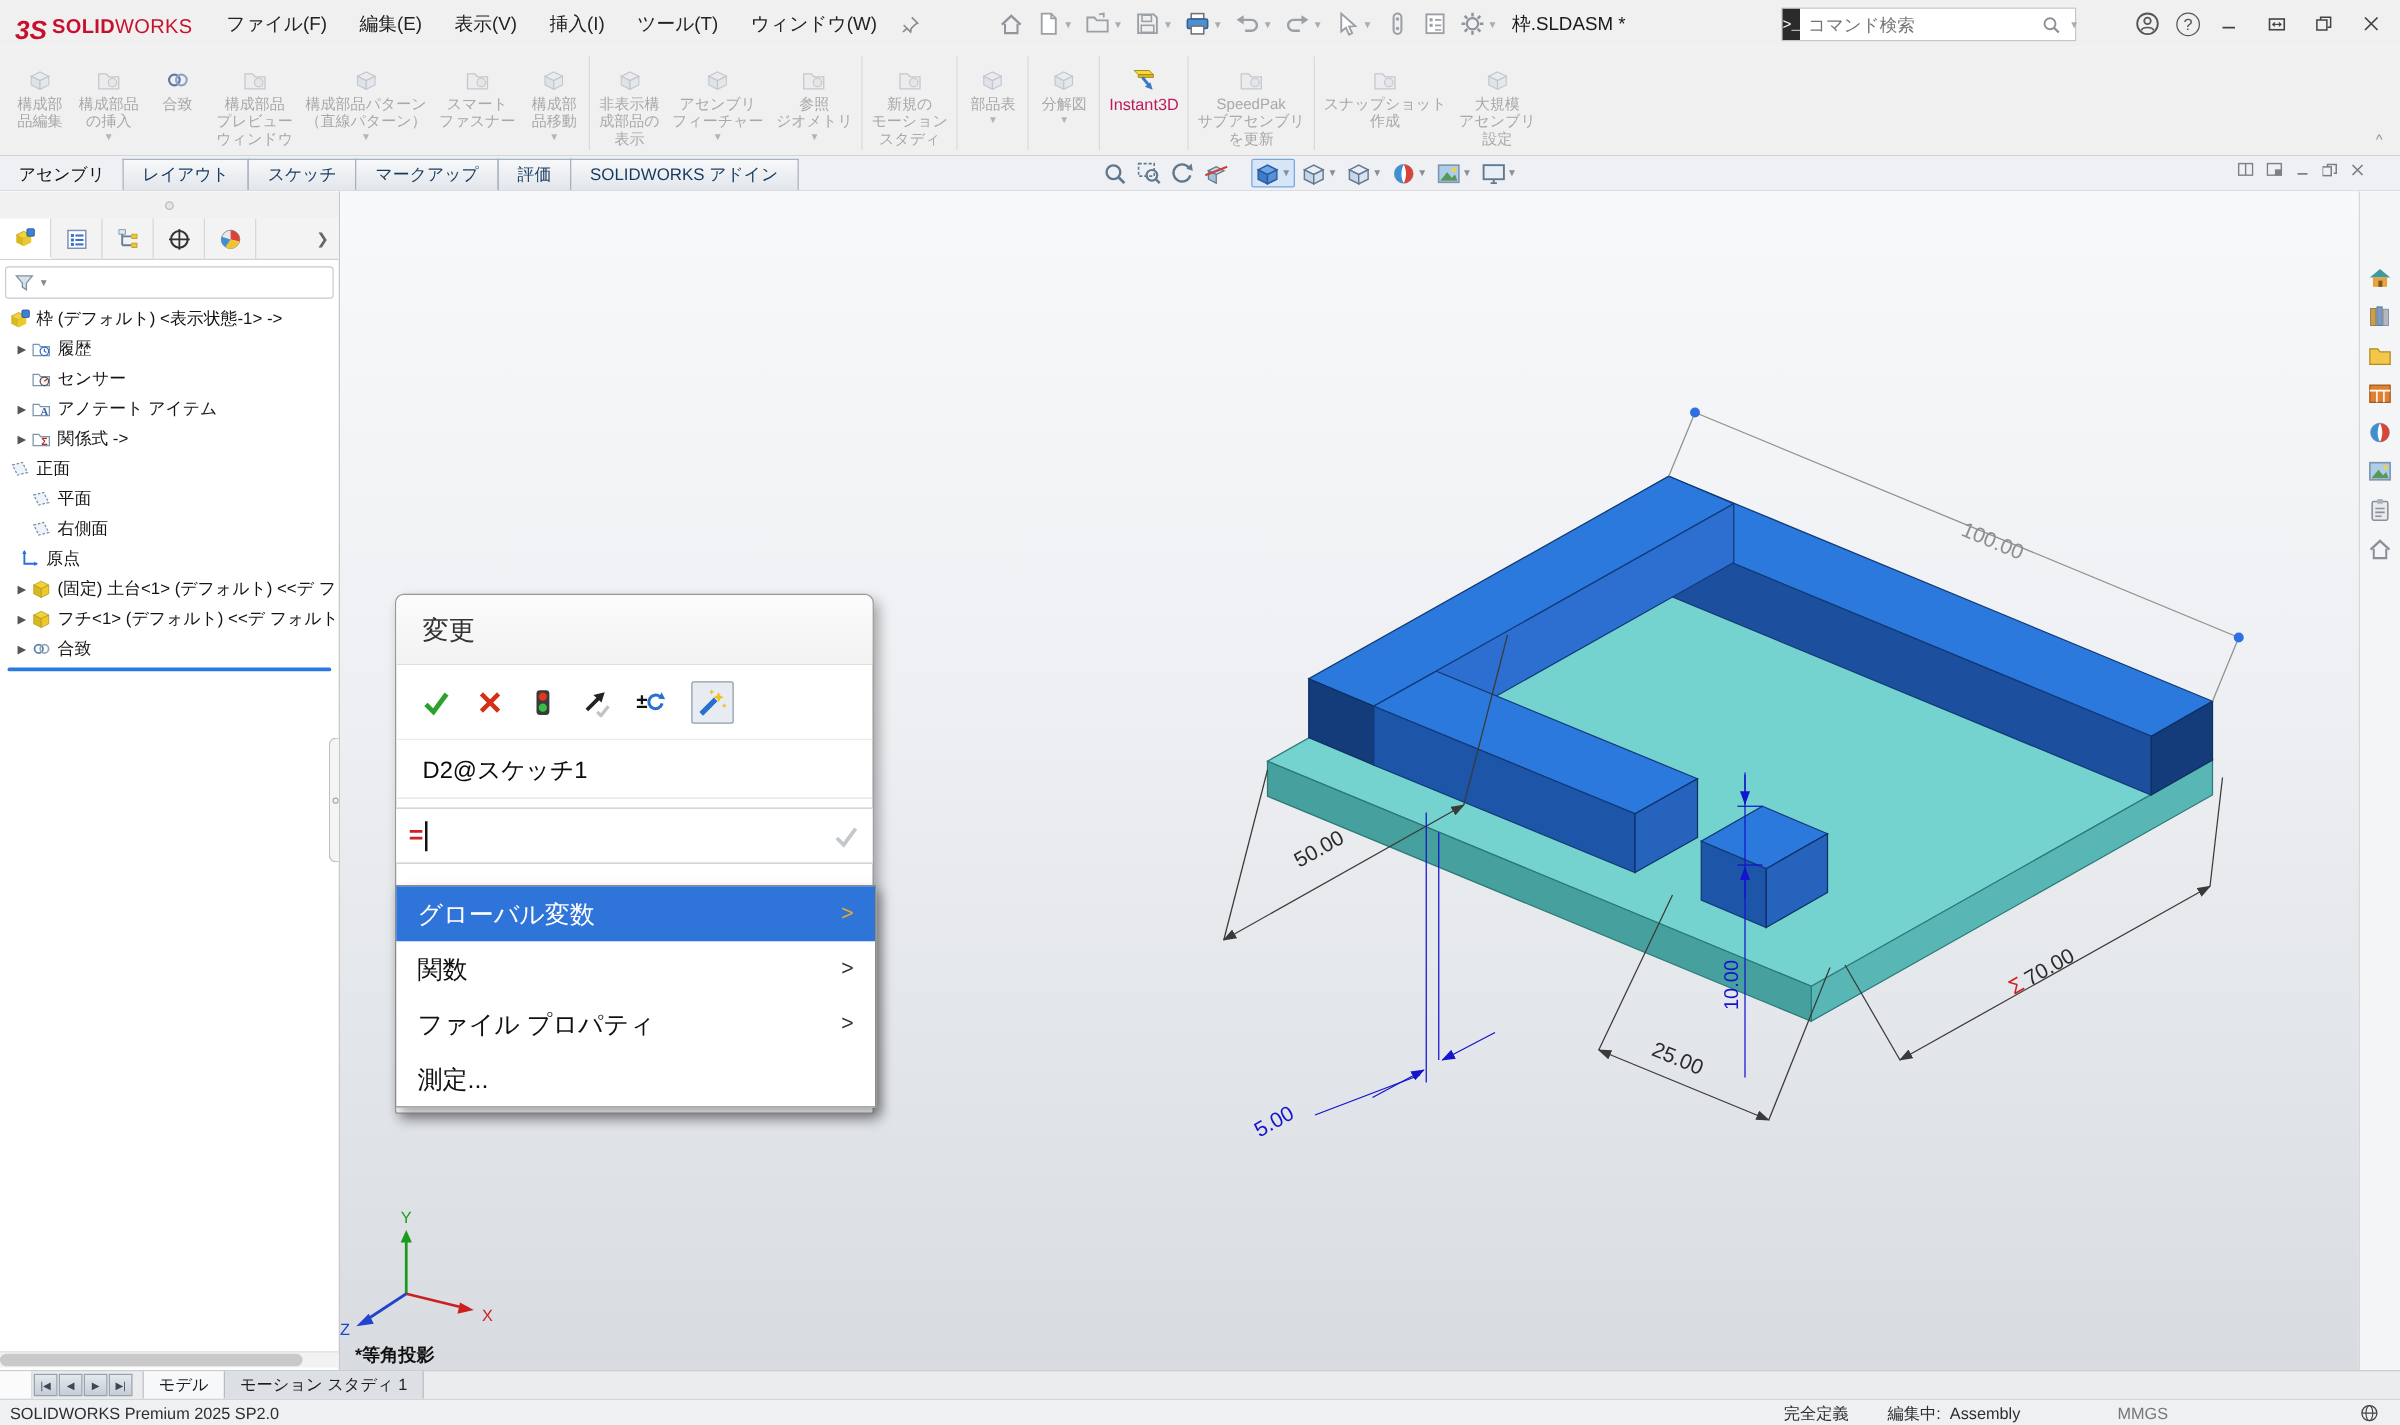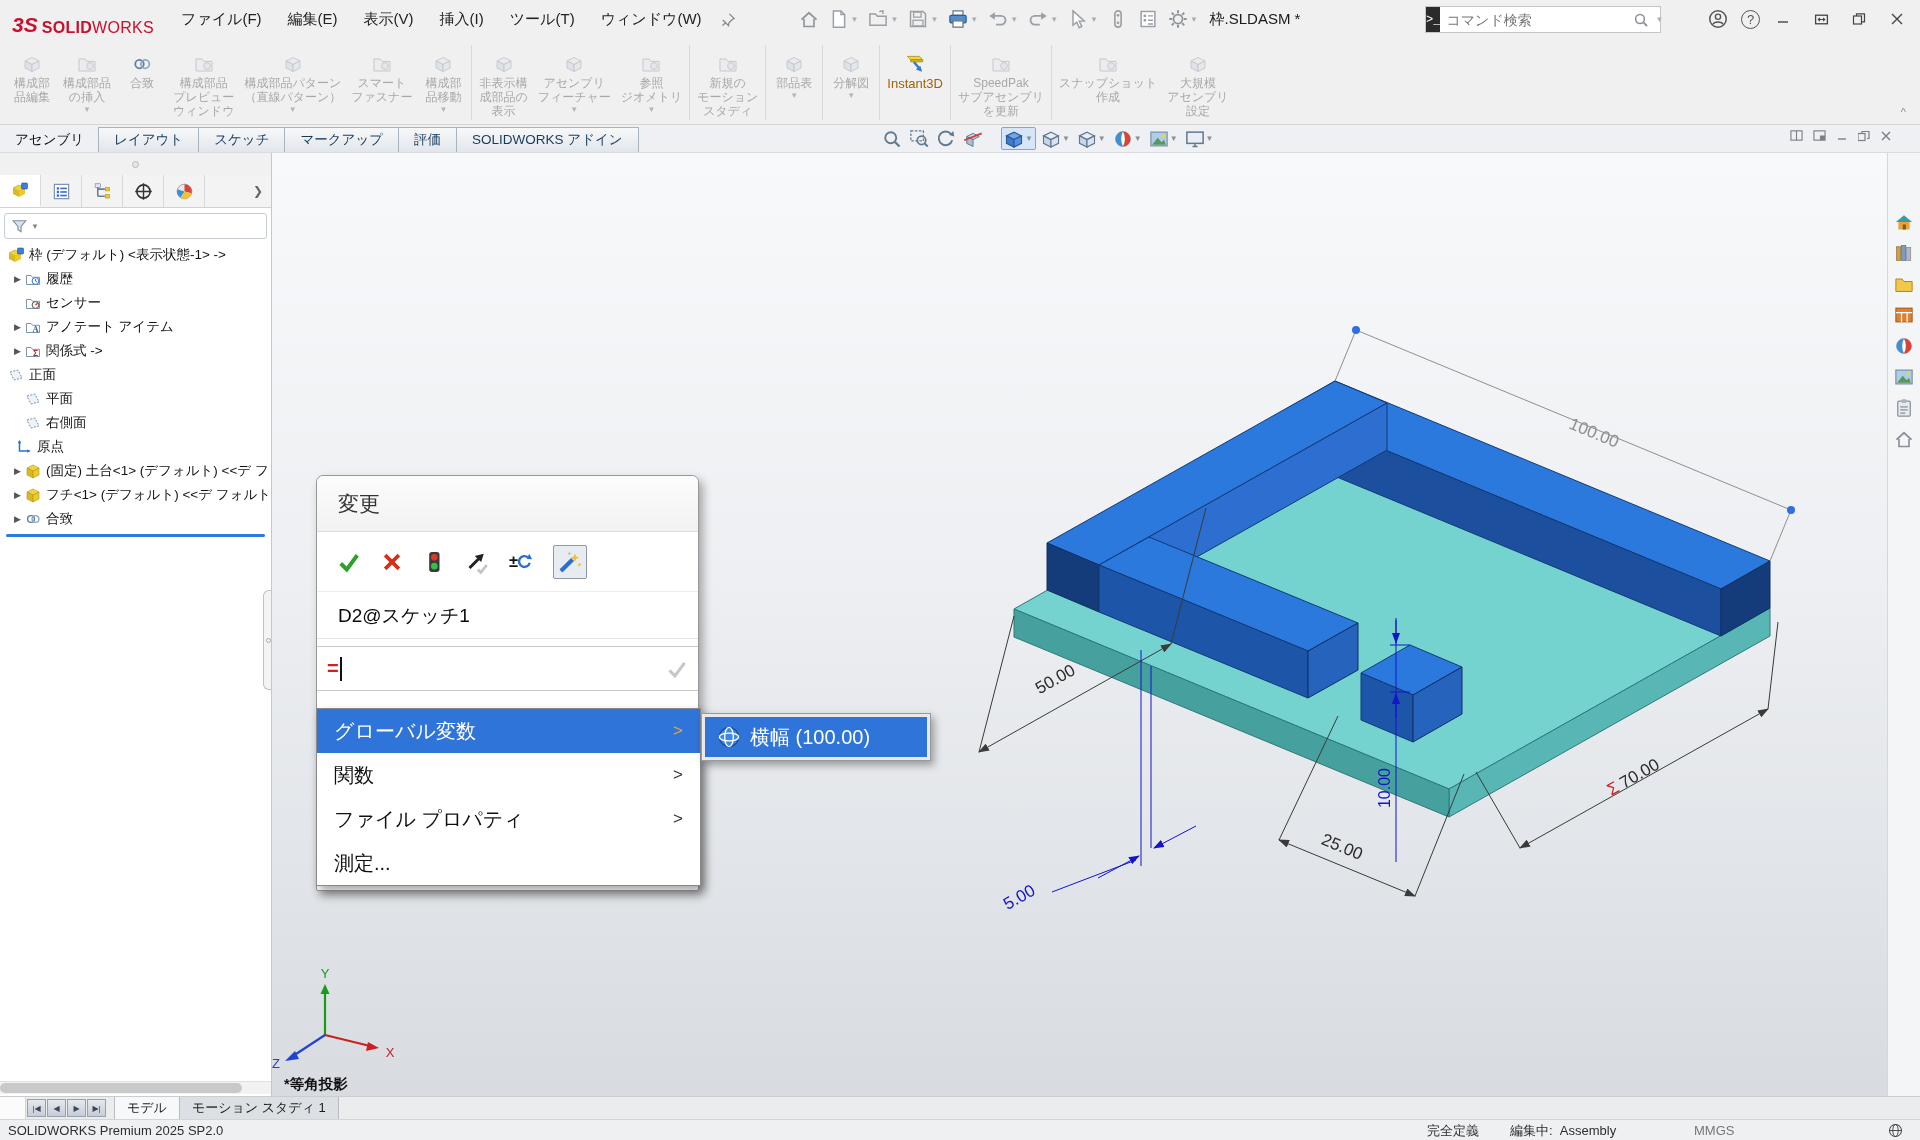--- a/index.html
+++ b/index.html
@@ -2,21 +2,21 @@
 <html><head>
 <meta charset="utf-8">
 <style>
 *{margin:0;padding:0;box-sizing:border-box}
 body{width:1920px;height:1140px;font-family:"Liberation Sans","DejaVu Sans",sans-serif;overflow:hidden;background:#fff;position:relative}
 svg{display:block}
 .i16{width:16px;height:16px}
 .i20{width:20px;height:20px}
 
 #menubar{height:38px;background:#f0f0f0;display:flex;align-items:center;position:relative;font-size:15px;color:#222}
-#logo{display:flex;align-items:flex-end;margin:12px 14px 0 12px}
+#logo{display:flex;align-items:flex-start;margin:12px 14px 0 12px}
 #logo .lg3s{color:#c8102e;font-weight:bold;font-style:italic;font-size:21px;margin-right:4px}
 #logo .lgtx{color:#c8102e;font-size:16px;letter-spacing:.3px}
 #logo .lgtx b{font-weight:bold}
 .mitem{padding:0 13px;height:38px;display:flex;align-items:center;cursor:default}
 #pin{margin-left:6px;color:#8a8a8a}
 #qat{display:flex;align-items:center;gap:4px;margin-left:60px}
 .qbtn{display:flex;align-items:center;padding:2px 3px;color:#90959c}
 .qdd{font-size:8px;color:#a9adb3;margin-left:2px}
 #doc-title{position:absolute;left:1135px;width:240px;text-align:center;font-size:15px;color:#1a1a1a}
 #searchbox{position:absolute;left:1425px;top:6px;width:236px;height:27px;background:#fff;border:1px solid #c6c6c6;display:flex;align-items:center}
@@ -24,21 +24,21 @@
 #searchbox input{border:none;outline:none;flex:1;font-size:14px;padding:0 6px;color:#444;background:transparent;font-family:inherit}
 #searchbox .smag{color:#8a8f95;margin-right:4px}
 #winbtns{position:absolute;right:2px;top:0;height:38px;display:flex;align-items:center;gap:8px;padding-right:6px}
 .wbtn{width:30px;height:30px;display:flex;align-items:center;justify-content:center;color:#555}
 
 #ribbon{height:87px;background:#f0f0f0;border-bottom:1px solid #d4d4d4;display:flex;align-items:stretch;padding:4px 4px 1px 6px;position:relative}
 .rbtn{display:flex;flex-direction:column;align-items:center;justify-content:flex-start;padding:2px 5px 0 5px;color:#a8a8a8;min-width:52px}
 .rbtn .ric{height:30px;display:flex;align-items:flex-end;justify-content:center;margin-bottom:2px}
 .rbtn .rlab{font-size:12px;line-height:1.18;text-align:center;white-space:pre-line}
 .rbtn .rdd{font-size:8px;color:#b5b5b5;margin-top:1px}
-.rbtn.enabled{color:#a16207}
+.rbtn.enabled{color:#be185d}
 .rsep{width:1px;background:#dadada;margin:3px 2px}
 #ribcollapse{position:absolute;right:14px;bottom:6px;color:#8a8a8a;font-size:11px}
 
 #tabrow{height:28px;background:#eef0f3;border-bottom:1px solid #dadcdf;display:flex;align-items:flex-end;position:relative}
 .ctab{font-size:13.5px;color:#163a5e;padding:0 15px;height:25px;display:flex;align-items:center;border:1px solid #a8b3bf;border-bottom:none;background:linear-gradient(#f7f8f9,#e2e6eb);margin-left:-1px}
 .ctab.active{border:none;background:transparent;color:#101010;margin-left:0}
 #headsup{position:absolute;left:880px;top:2px;display:flex;align-items:center;gap:3px}
 .hic{height:23px;display:flex;align-items:center;justify-content:center;padding:1px 2px;color:#62788f}
 .hic .hdd{font-size:8px;color:#8a8f95;margin-left:1px}
 .hic.on{background:#d6e5f7;border:1px solid #7aa7dd;border-radius:2px}
@@ -1085,28 +1085,20 @@
         </div>
       <div class="pmi">
           <span>ファイル プロパティ</span>
           <span class="sub">&gt;</span>
         </div>
       <div class="pmi">
           <span>測定...</span>
         </div>
     </div>
 
-    <div id="flyout">
-      <div class="frow">
-        <svg width="24" height="24" viewBox="0 0 16 16">
-            <use href="#s-globe"></use>
-          </svg>
-        <span>横幅 (100.00)</span>
-      </div>
-    </div>
   </div>
 </div>
 
 <div id="bottomtabs">
   <div id="bt-white"></div>
   <div class="navb">|◀</div>
   <div class="navb">◀</div>
   <div class="navb">▶</div>
   <div class="navb">▶|</div>
   <div class="btab active" style="margin-left:8px">モデル</div>

